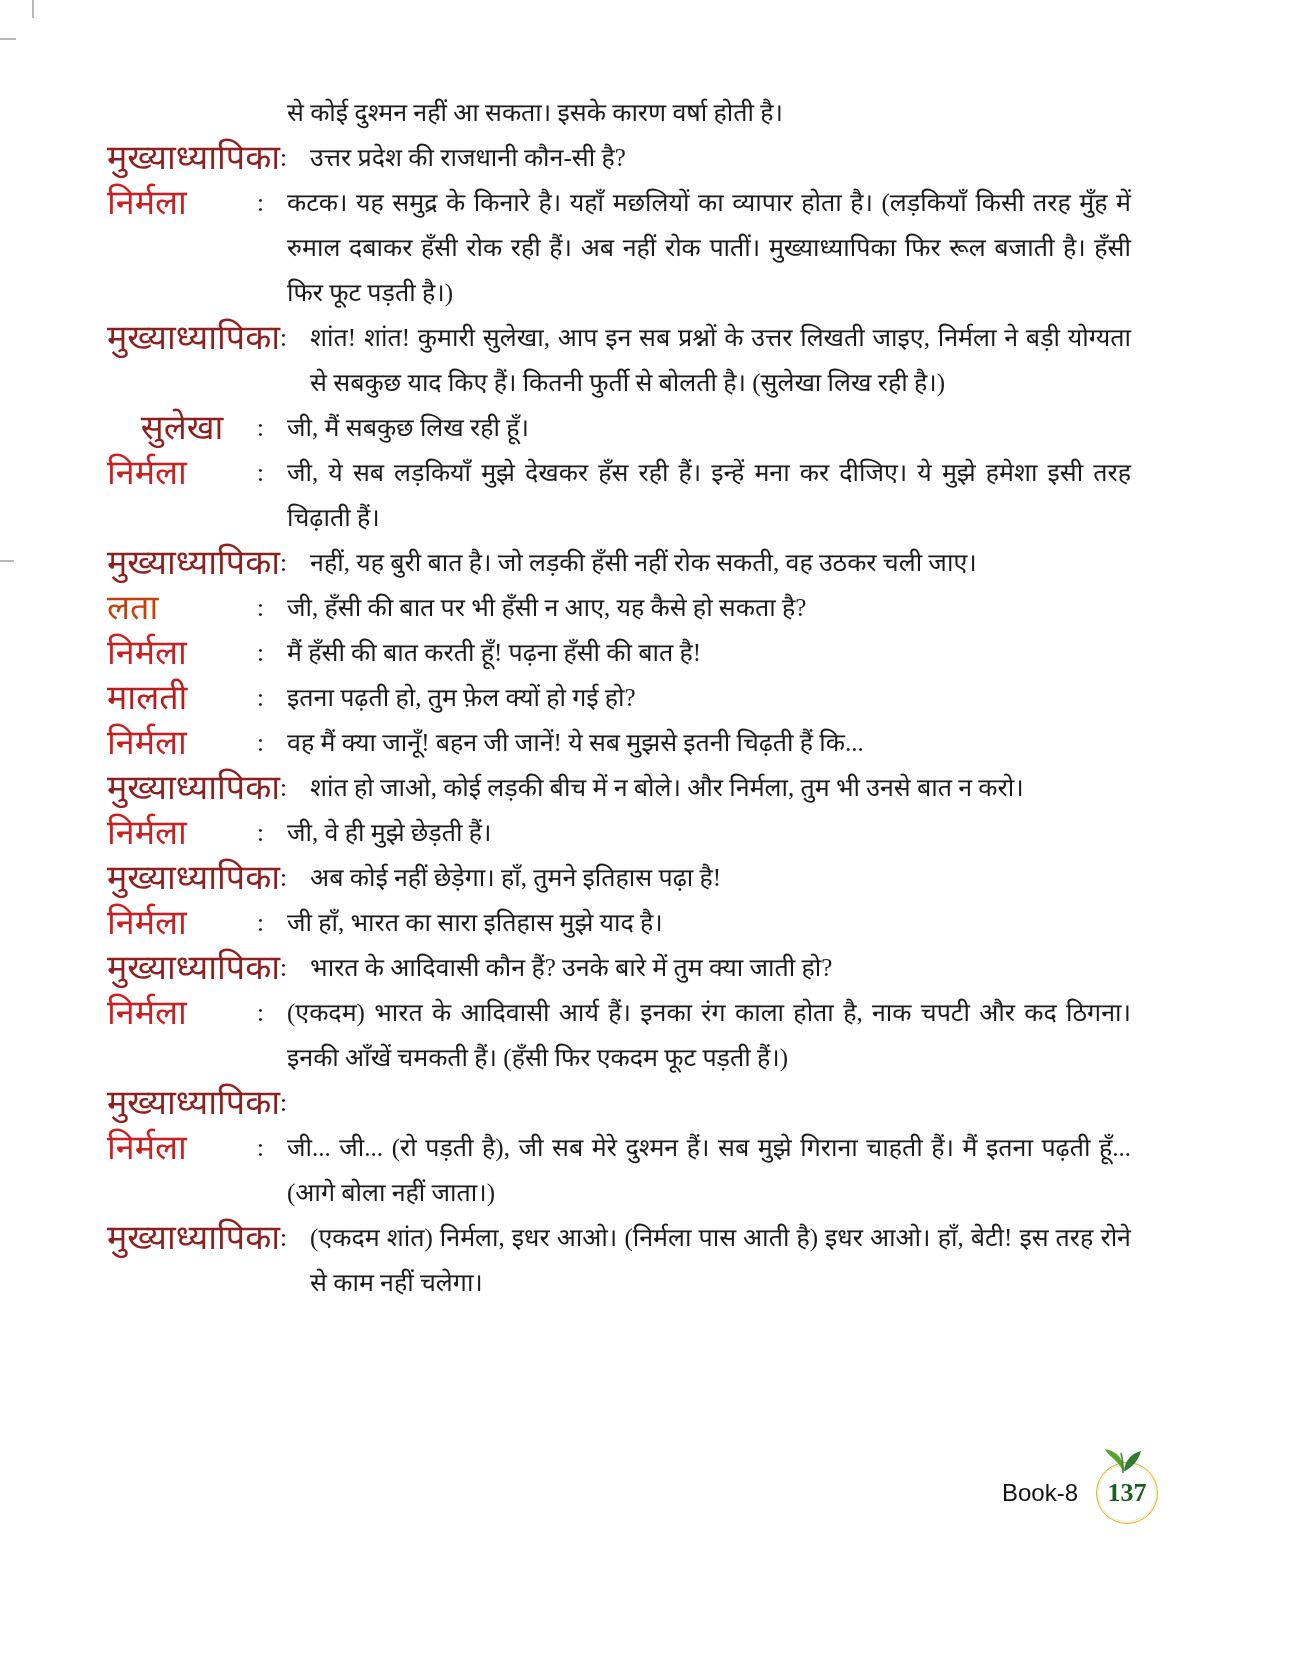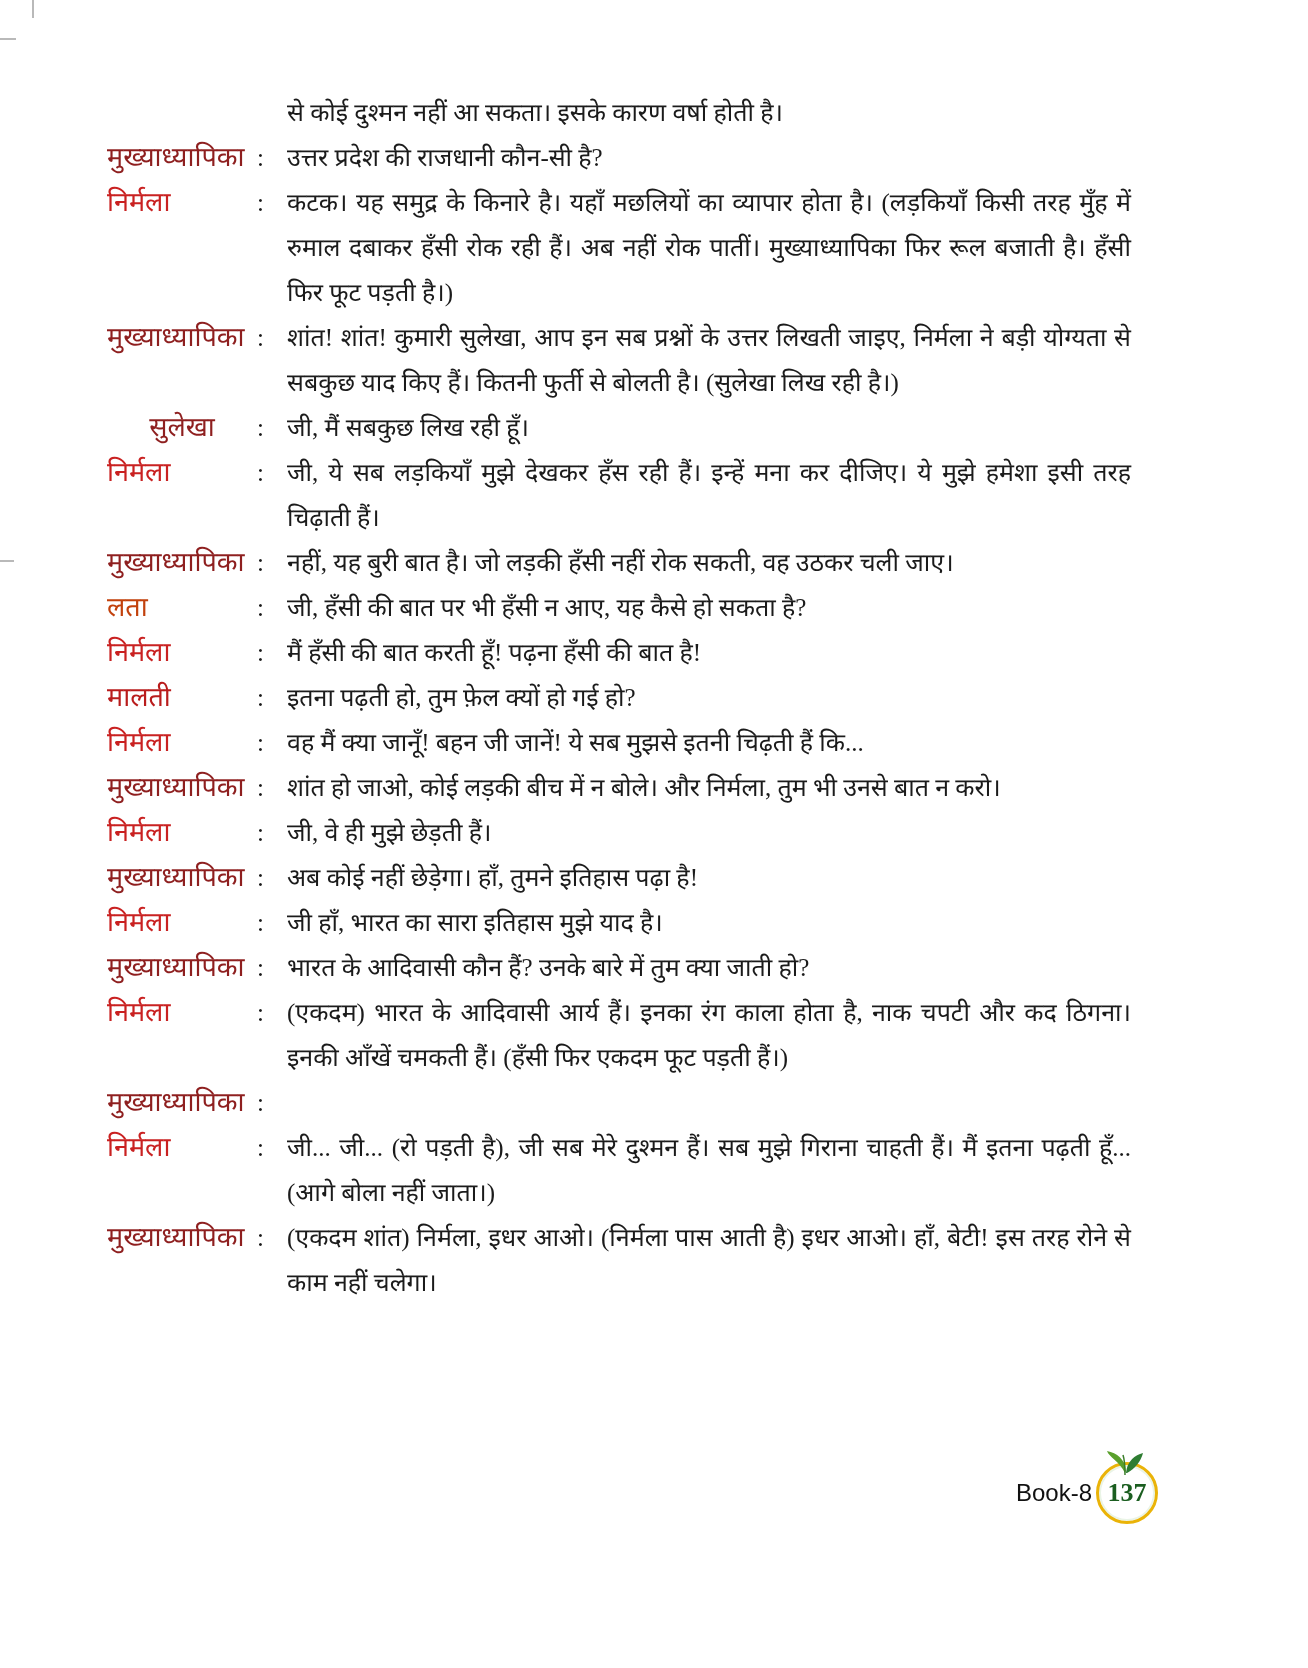--- a/index.html
+++ b/index.html
@@ -28,21 +28,21 @@
     left: 107px;
     top: 90px;
     width: 1024px;
   }
   .row {
     display: flex;
     align-items: flex-start;
   }
   .speaker {
     flex: 0 0 150px;
-    font-size: 27px;
+    font-size: 34px;
     line-height: 45px;
     font-weight: 500;
     white-space: nowrap;
   }
   .colon {
     flex: 0 0 30px;
     font-size: 25px;
     line-height: 45px;
     color: #1b1b1b;
   }
@@ -52,33 +52,33 @@
     line-height: 45px;
     color: #1b1b1b;
     text-align: justify;
   }
   .footer {
     position: absolute;
     right: 150px;
     top: 1462px;
     display: flex;
     align-items: center;
-    gap: 4px;
+    gap: 18px;
   }
   .book-label {
     font-size: 24px;
     color: #111111;
     font-family: "Liberation Sans", sans-serif;
   }
   .page-badge {
     position: relative;
     width: 62px;
     height: 62px;
     border-radius: 50%;
-    border: 3px solid #eab308;
+    border: 1px solid #eab308;
     background: #ffffff;
     display: flex;
     align-items: center;
     justify-content: center;
     box-shadow: 0 0 0 2px #eaf4e6 inset;
   }
   .page-number {
     font-size: 26px;
     font-weight: bold;
     color: #1b5e20;

